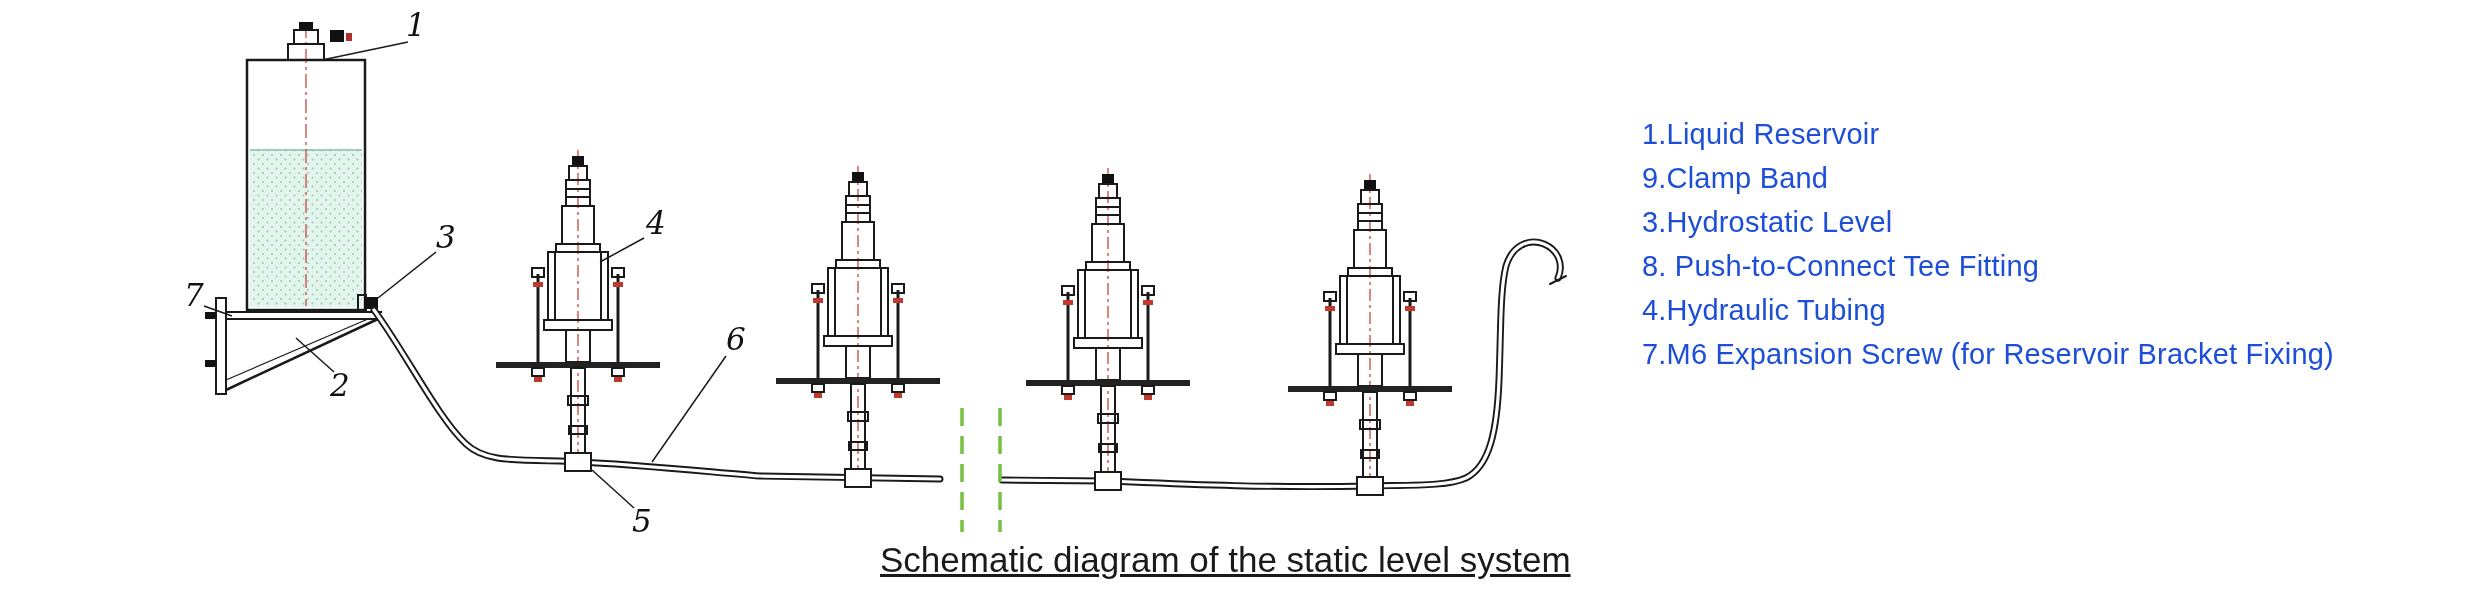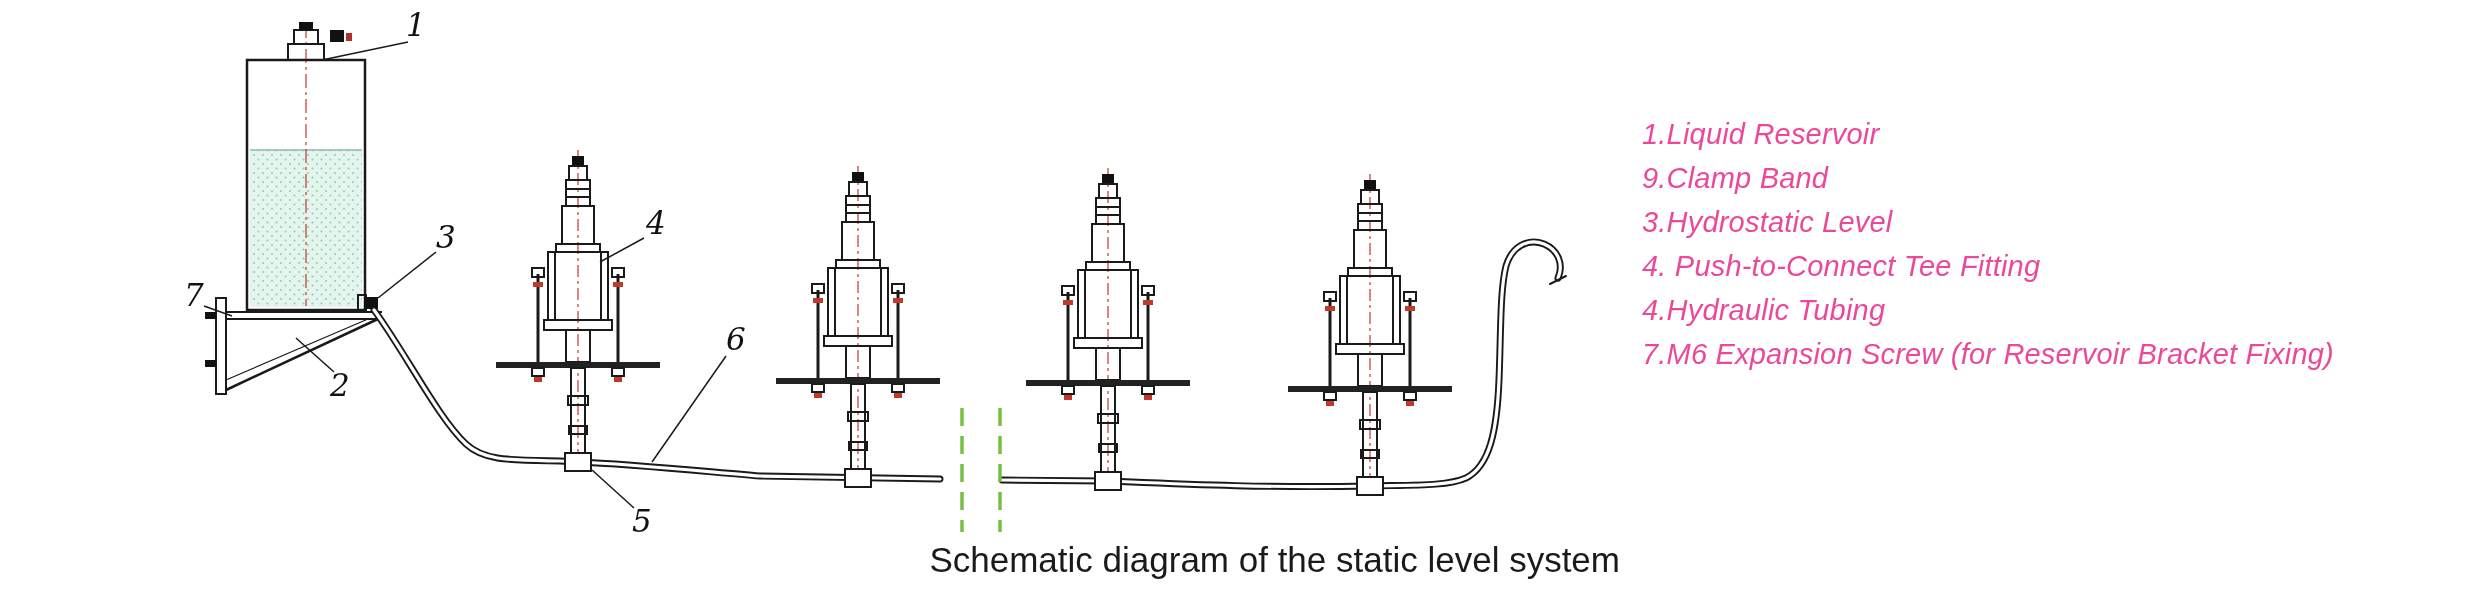--- a/index.html
+++ b/index.html
@@ -1,22 +1,22 @@
 <!DOCTYPE html>
 <html><head>
 <meta charset="utf-8">
 <style>
   html,body{margin:0;padding:0;background:#ffffff;}
   #page{position:relative;width:2481px;height:598px;background:#ffffff;overflow:hidden;
         font-family:"Liberation Sans",sans-serif;color:#111;}
   #drawing{position:absolute;left:0;top:0;}
-  #legend{position:absolute;left:1642px;top:112px;font-style:italic;font-size:29px;
-          line-height:44px;color:#ec4899;letter-spacing:0.2px;}
-  #caption{position:absolute;left:880px;top:540px;width:740px;text-align:right;
-           font-size:35px;color:#1a1a1a;}
+  #legend{position:absolute;left:1642px;top:112px;font-size:29px;
+          line-height:44px;color:#1d4ed8;letter-spacing:0.2px;}
+  #caption{position:absolute;left:880px;top:540px;width:740px;text-align:left;
+           font-size:35px;color:#1a1a1a;text-decoration:underline;}
   .callout-num{font-family:"DejaVu Serif",serif;font-style:italic;font-size:31px;fill:#111;}
 </style>
 </head>
 <body>
 
 <div id="page">
 
   <svg id="drawing" width="2481" height="598" viewBox="0 0 2481 598" xmlns="http://www.w3.org/2000/svg">
 
     <defs>
@@ -125,20 +125,20 @@
     <text class="callout-num" x="646" y="234">4</text>
     <text class="callout-num" x="632" y="532">5</text>
     <text class="callout-num" x="726" y="350">6</text>
     <text class="callout-num" x="184" y="306">7</text>
   </svg>
 
   <div id="legend">
     <div>1.Liquid Reservoir</div>
     <div>9.Clamp Band</div>
     <div>3.Hydrostatic Level</div>
-    <div>4. Push-to-Connect Tee Fitting</div>
+    <div>8. Push-to-Connect Tee Fitting</div>
     <div>4.Hydraulic Tubing</div>
     <div>7.M6 Expansion Screw (for Reservoir Bracket Fixing)</div>
   </div>
 
   <div id="caption">Schematic diagram of the static level system</div>
 
 </div>
 
 </body></html>

